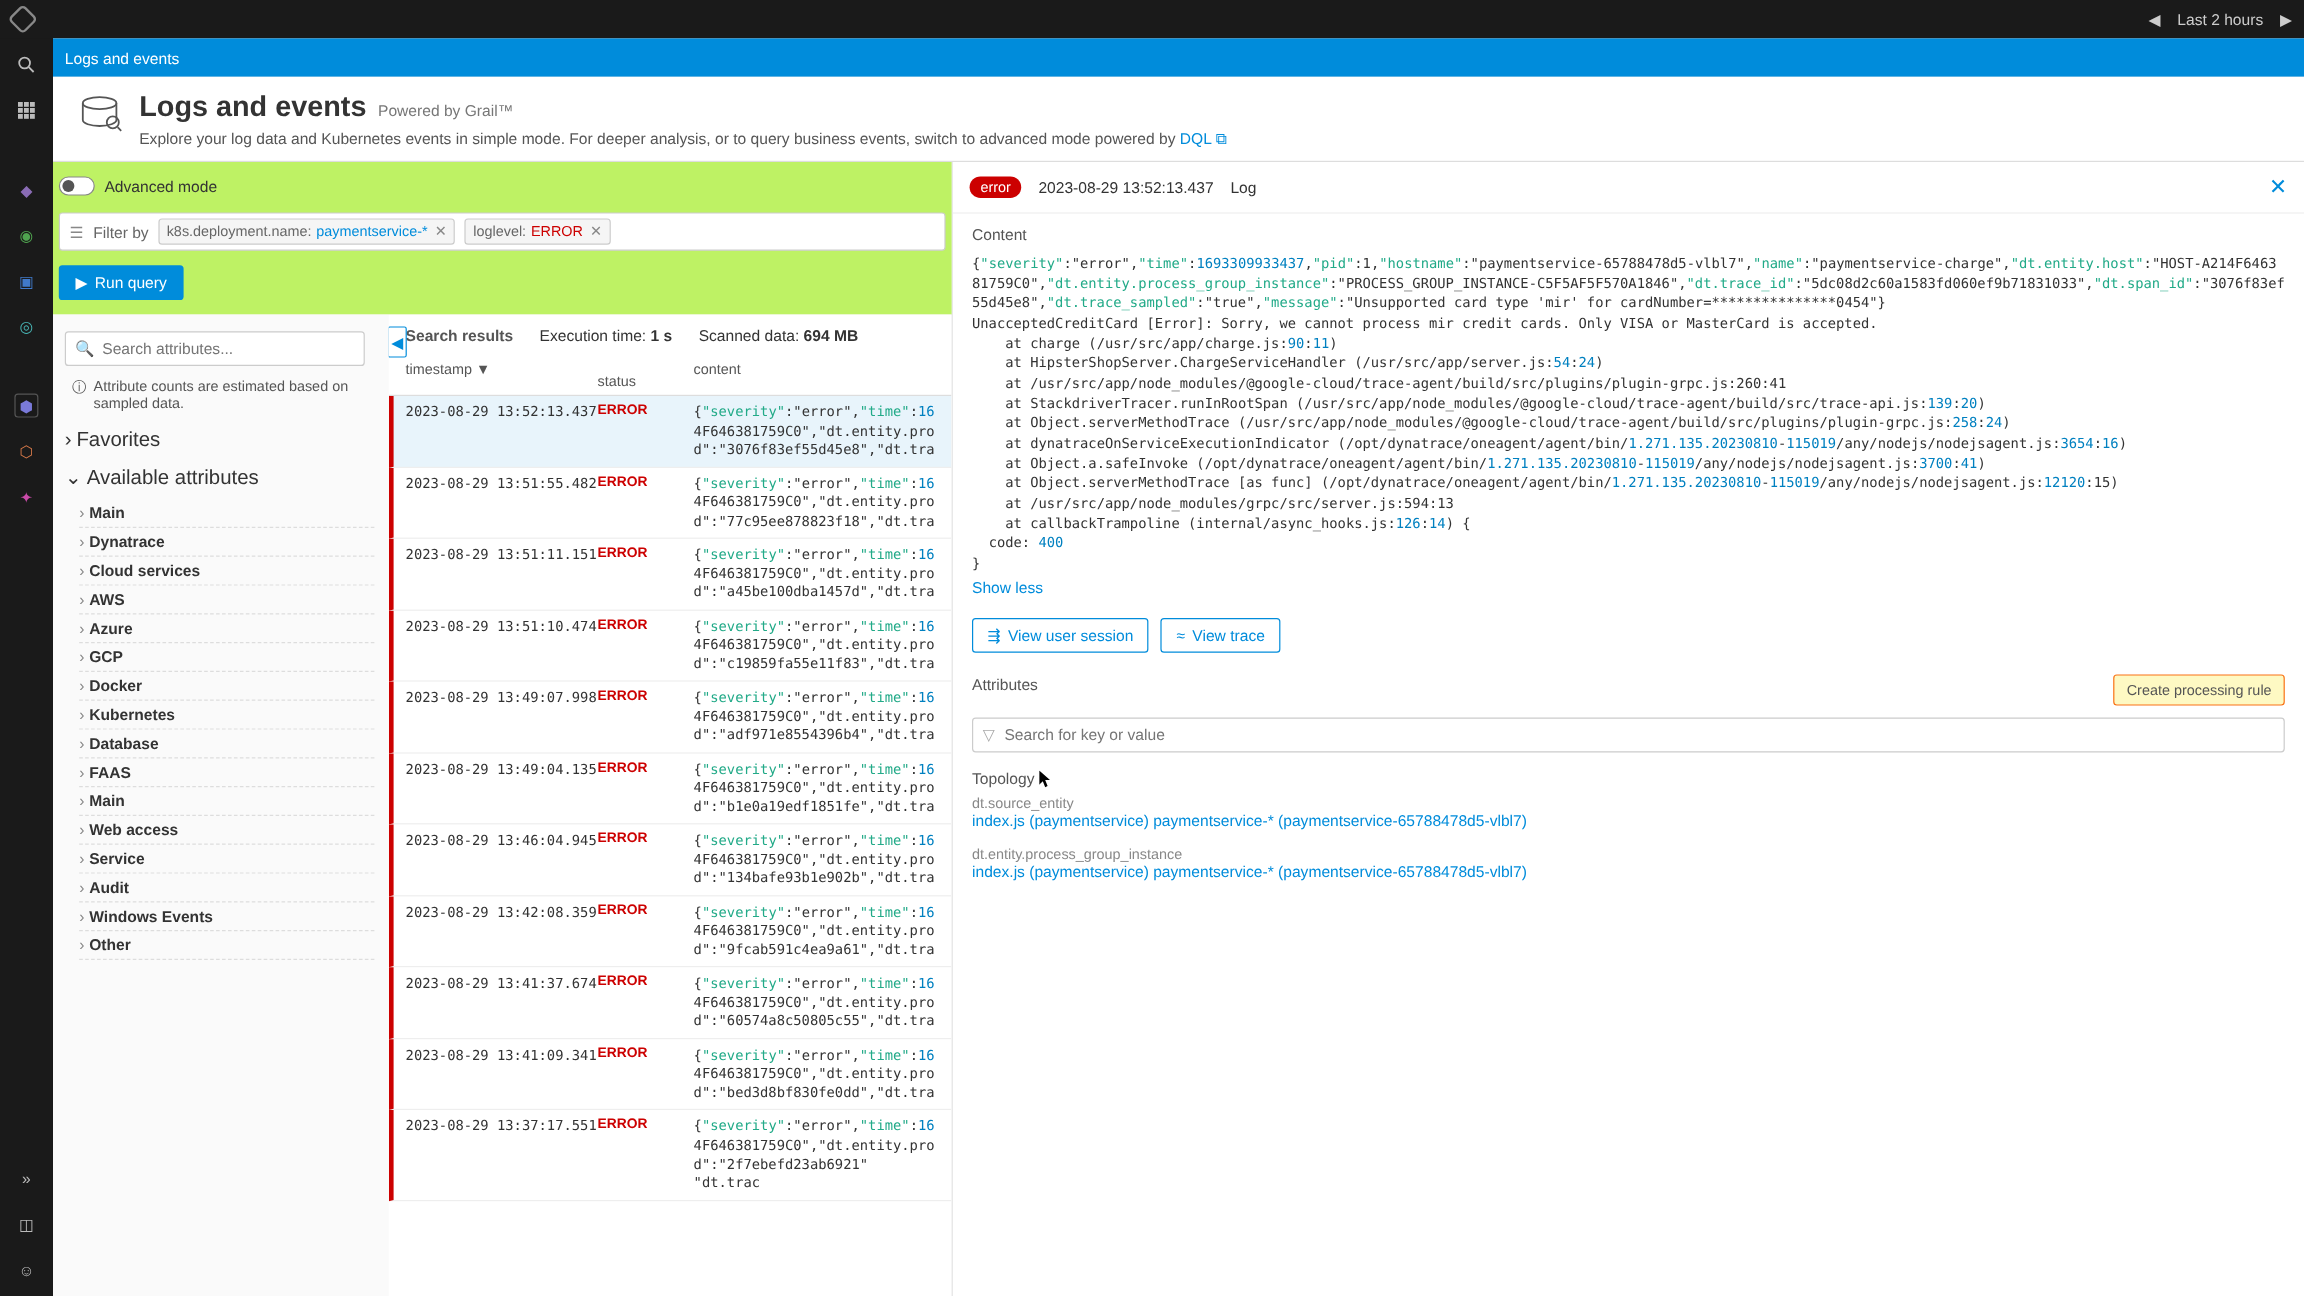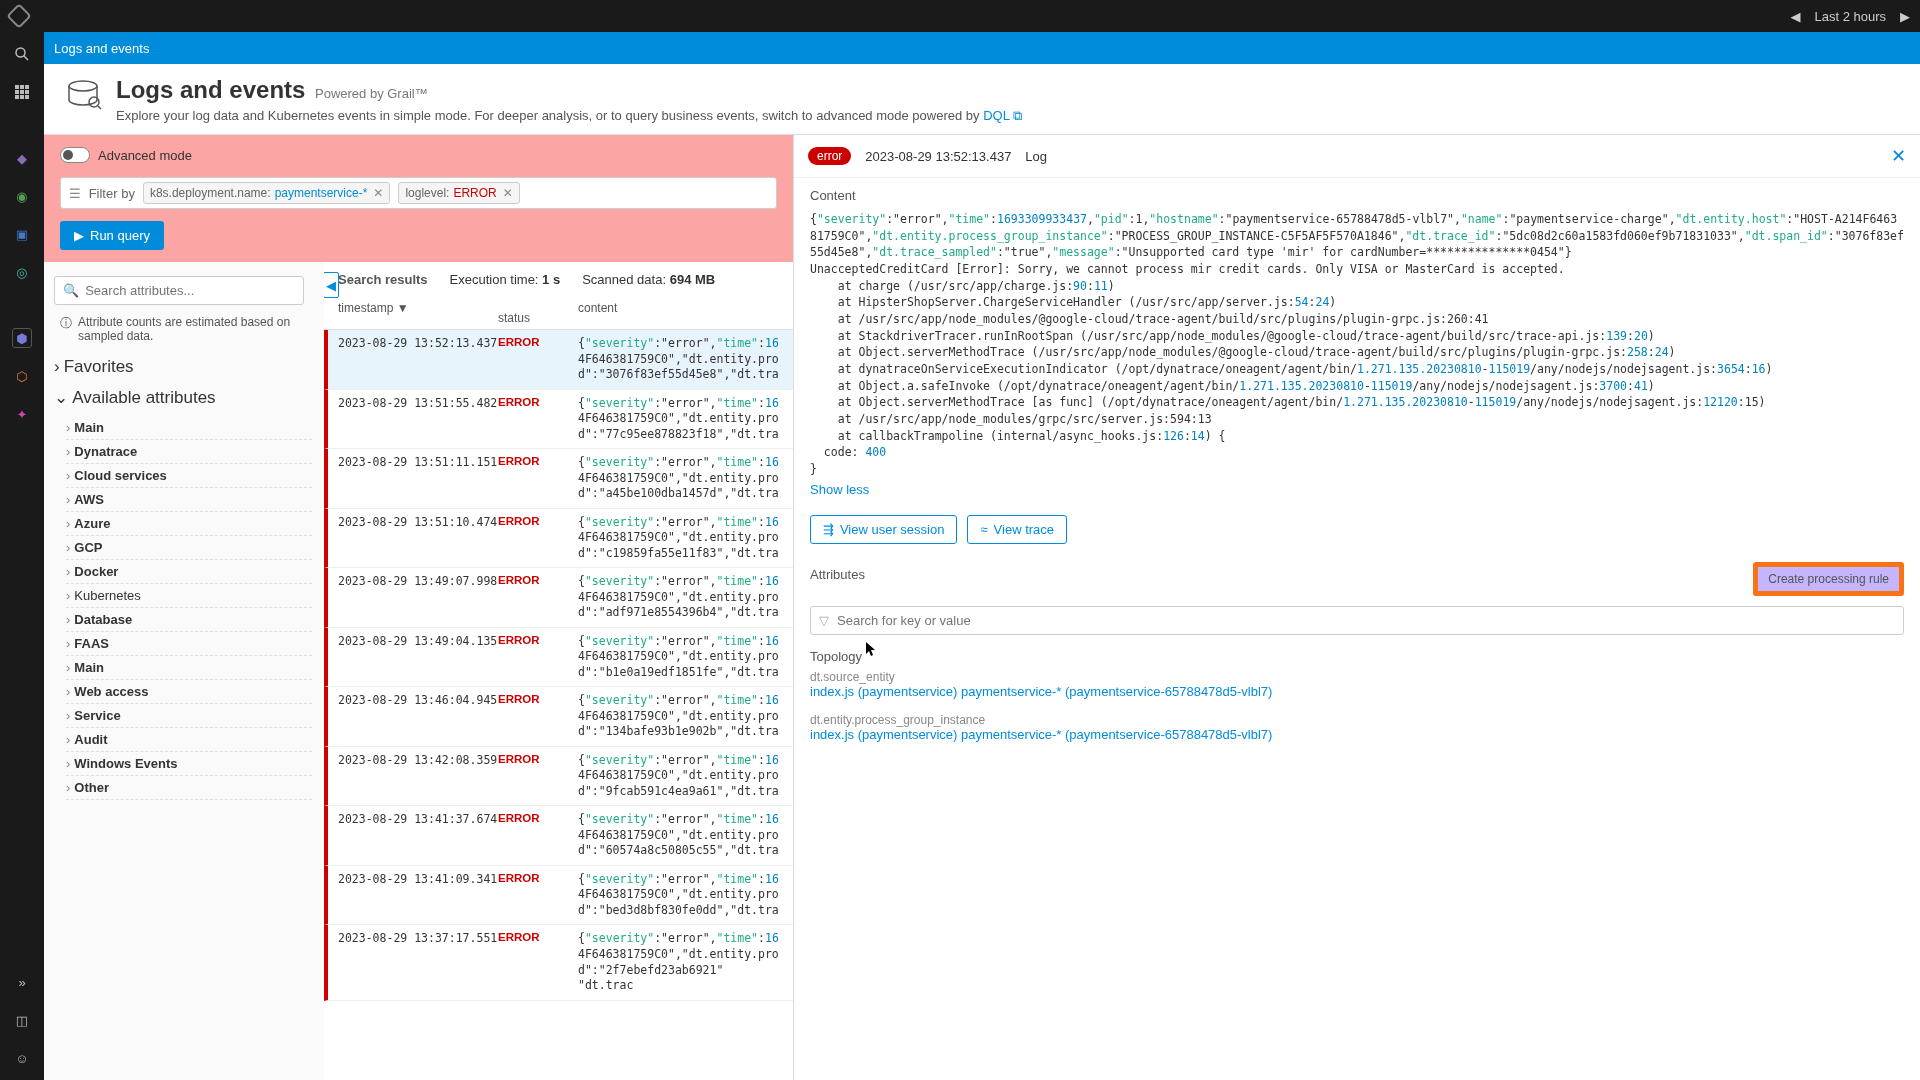--- a/index.html
+++ b/index.html
@@ -11,21 +11,21 @@
 .left-rail .rail-bottom { margin-top: auto; margin-bottom: 12px; display: flex; flex-direction: column; gap: 18px; align-items: center;}
 .breadcrumb-bar { height: 32px; background: #008cdb; color: #fff; display: flex; align-items: center; padding-left: 54px; font-size: 13px; }
 .main-wrap { position: fixed; left: 44px; top: 64px; right: 0; bottom: 0; background: #fff; display: flex; flex-direction: column; }
 .page-header { padding: 12px 20px 10px 20px; display: flex; gap: 14px; align-items: flex-start; border-bottom: 1px solid #ddd; }
 .page-header h1 { font-size: 24px; font-weight: 600; display: inline; }
 .page-header .powered { color: #777; font-size: 13px; margin-left: 6px; }
 .page-header .desc { font-size: 13px; color: #555; margin-top: 4px; }
 .page-header .desc a { color: #008cdb; text-decoration: none; }
 .content-split { flex: 1; display: flex; overflow: hidden; }
 .left-panel { width: 750px; display: flex; flex-direction: column; border-right: 1px solid #ddd; background: #fafafa; }
-.controls-area { padding: 12px 16px; background: #fca5a5;}
+.controls-area { padding: 12px 5px; background: #bef264;}
 .toggle-row { display: flex; align-items: center; gap: 8px; margin-bottom: 14px; }
 .toggle { width: 30px; height: 16px; border: 1px solid #888; border-radius: 10px; position: relative; background: #fff; }
 .toggle::after { content: ""; width: 10px; height: 10px; background: #555; border-radius: 50%; position: absolute; left: 2px; top: 2px; }
 .filter-bar { display: flex; align-items: center; gap: 8px; border: 1px solid #ccc; border-radius: 3px; padding: 4px 8px; background: #fff; flex-wrap: wrap;}
 .filter-chip { display: inline-flex; align-items: center; border: 1px solid #ccc; border-radius: 3px; padding: 3px 6px; font-size: 12px; gap: 4px; background: #f5f5f5;}
 .filter-chip .chip-x { color: #888; cursor: pointer; margin-left: 2px; }
 .chip-val-blue { color: #008cdb; }
 .chip-val-red { color: #cc0000; }
 .run-query { margin-top: 12px; background: #008cdb; color: #fff; border: none; padding: 7px 14px; border-radius: 3px; display: inline-flex; align-items: center; gap: 6px; cursor: pointer; font-size: 13px;}
 .body-split { flex: 1; display: flex; overflow: hidden; }
@@ -58,21 +58,21 @@
 .detail-head .close { margin-left: auto; color: #008cdb; cursor: pointer; font-size: 18px;}
 .detail-body { flex: 1; overflow-y: auto; padding: 10px 16px; }
 .detail-body h4 { font-size: 13px; font-weight: 500; color: #555; margin-bottom: 8px; }
 .code-block { font-family: "Menlo","Consolas",monospace; font-size: 11.5px; line-height: 1.45; white-space: pre-wrap; word-break: break-all; color: #333;}
 .code-block .k { color: #2a8; }
 .code-block .n { color: #0080c0; }
 .show-less { color: #008cdb; font-size: 13px; cursor: pointer; margin-top: 4px; display: inline-block;}
 .action-btns { display: flex; gap: 10px; margin: 18px 0; }
 .outline-btn { border: 1px solid #008cdb; color: #008cdb; background: #fff; padding: 6px 12px; border-radius: 3px; display: inline-flex; align-items: center; gap: 6px; cursor: pointer; font-size: 13px;}
 .attr-detail-head { display: flex; justify-content: space-between; align-items: center; margin-top: 8px;}
-.ghost-btn { border: 5px solid #f97316; color: #555; background: #c4b5fd; padding: 5px 10px; border-radius: 3px; font-size: 12px; cursor: pointer;}
+.ghost-btn { border: 1px solid #f97316; color: #555; background: #fef9c3; padding: 5px 10px; border-radius: 3px; font-size: 12px; cursor: pointer;}
 .attr-search2 { border: 1px solid #ccc; border-radius: 3px; padding: 6px 8px; margin-top: 10px; display: flex; align-items: center; gap: 8px;}
 .attr-search2 input { border: none; outline: none; width: 100%; font-size: 13px; color: #666;}
 .topo-row { margin-top: 14px; }
 .topo-key { font-size: 12px; color: #888; }
 .topo-val { color: #008cdb; font-size: 13px; margin-top: 0; cursor: pointer;}
 .cursor-dot { position: fixed; width: 12px; height: 12px; pointer-events: none; z-index: 9999; }
 </style>
 </head>
 <body>
 
@@ -218,21 +218,21 @@
               <div class="attr-item">
                 <span style="color:#888;">›</span> 
                 <span style="font-weight:600;">GCP</span>
               </div>
               <div class="attr-item">
                 <span style="color:#888;">›</span> 
                 <span style="font-weight:600;">Docker</span>
               </div>
               <div class="attr-item">
                 <span style="color:#888;">›</span> 
-                <span style="font-weight:400;">Kubernetes</span>
+                <span style="font-weight:700;">Kubernetes</span>
               </div>
               <div class="attr-item">
                 <span style="color:#888;">›</span> 
                 <span style="font-weight:600;">Database</span>
               </div>
               <div class="attr-item">
                 <span style="color:#888;">›</span> 
                 <span style="font-weight:600;">FAAS</span>
               </div>
               <div class="attr-item">

